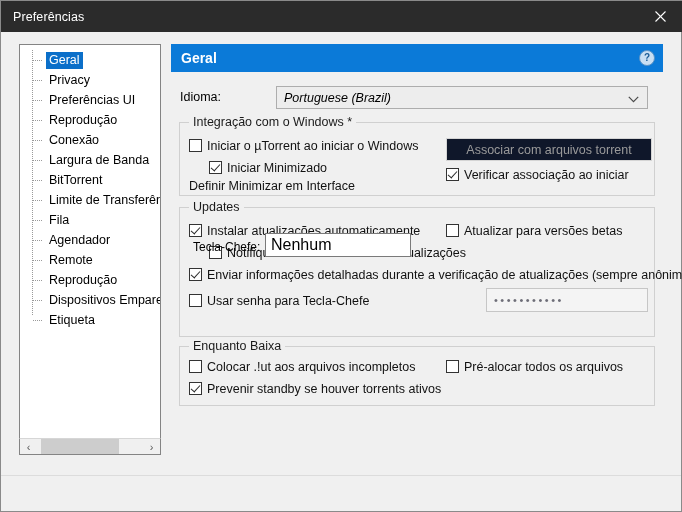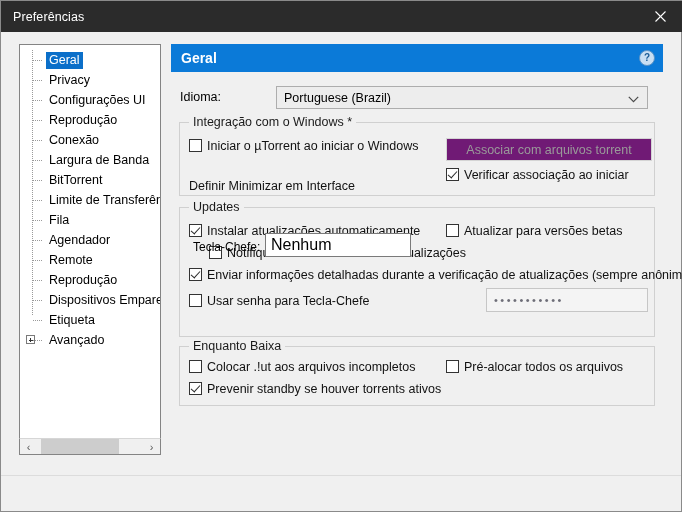--- a/index.html
+++ b/index.html
@@ -242,20 +242,21 @@
     background: #ededed;
     border: 1px solid #adadad;
     box-sizing: border-box;
     display: flex;
     align-items: center;
   }
   #lang-value {
     margin-left: 7px;
     font-size: 12.5px;
     color: #000000;
+    font-style: italic;
   }
   #lang-chevron {
     position: absolute;
     right: 8px;
     top: 5px;
     color: #444444;
   }
 
   
   .groupbox {
@@ -321,21 +322,21 @@
     color: #111111;
   }
 
   
   #assoc-button {
     position: absolute;
     left: 266px;
     top: 15px;
     width: 206px;
     height: 23px;
-    background: #701a75;
+    background: #0f172a;
     border: 1px solid #d4d4d4;
     box-sizing: border-box;
     display: flex;
     align-items: center;
     justify-content: center;
     font-size: 12.5px;
     color: #9a9a9a;
   }
 
   
@@ -453,21 +454,21 @@
         <div class="tree-item selected">
           <span class="stub"></span>
           <span class="lbl">Geral</span>
         </div>
         <div class="tree-item">
           <span class="stub"></span>
           <span class="lbl">Privacy</span>
         </div>
         <div class="tree-item">
           <span class="stub"></span>
-          <span class="lbl">Configurações UI</span>
+          <span class="lbl">Preferências UI</span>
         </div>
         <div class="tree-item">
           <span class="stub"></span>
           <span class="lbl">Reprodução</span>
         </div>
         <div class="tree-item">
           <span class="stub"></span>
           <span class="lbl">Conexão</span>
         </div>
         <div class="tree-item">
@@ -498,25 +499,20 @@
           <span class="stub"></span>
           <span class="lbl">Reprodução</span>
         </div>
         <div class="tree-item">
           <span class="stub"></span>
           <span class="lbl">Dispositivos Emparelhados</span>
         </div>
         <div class="tree-item">
           <span class="stub"></span>
           <span class="lbl">Etiqueta</span>
-        </div>
-        <div class="tree-item">
-          <span class="plusbox"></span>
-          <span class="stub"></span>
-          <span class="lbl">Avançado</span>
         </div>
       </div>
     </div>
 
     <div id="tree-scrollbar">
       <div class="sb-arrow">‹</div>
       <div id="sb-track">
         <div id="sb-thumb"></div>
       </div>
       <div class="sb-arrow">›</div>
@@ -542,20 +538,24 @@
       </div>
 
       <div class="groupbox" id="gb-windows">
         <div class="gb-title">Integração com o Windows *</div>
 
         <div class="cb" style="left:9px; top:16px;">
           <span class="box"></span>
           <span class="cb-label">Iniciar o µTorrent ao iniciar o Windows</span>
         </div>
 
+        <div class="cb checked" style="left:29px; top:38px;">
+          <span class="box"></span>
+          <span class="cb-label">Iniciar Minimizado</span>
+        </div>
 
         <div class="plain-text" style="left:9px; top:56px;">Definir Minimizar em Interface</div>
 
         <div id="assoc-button">Associar com arquivos torrent</div>
 
         <div class="cb checked" style="left:266px; top:45px;">
           <span class="box"></span>
           <span class="cb-label">Verificar associação ao iniciar</span>
         </div>
       </div>

